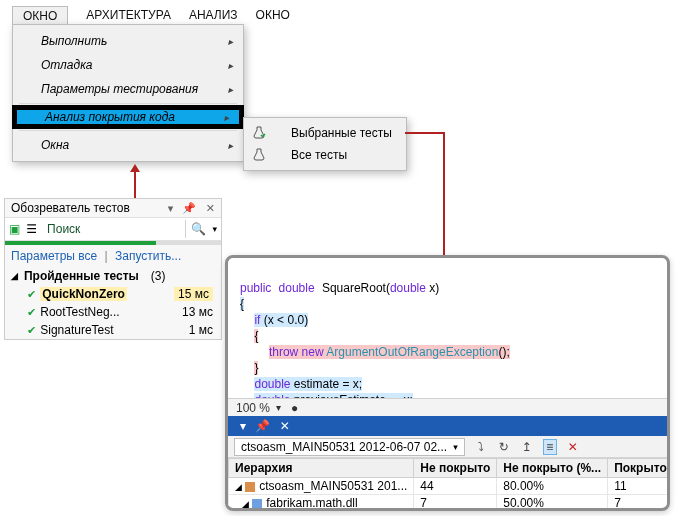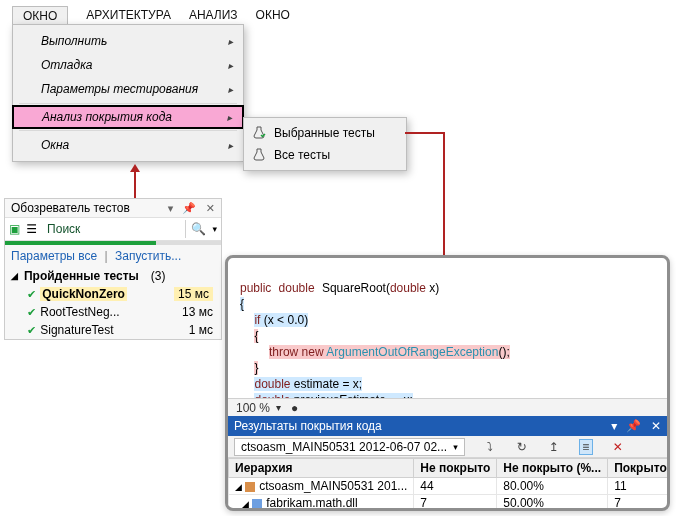--- a/index.html
+++ b/index.html
@@ -7,27 +7,27 @@
 
   
   .menubar { position: absolute; left: 12px; top: 6px; display: flex; gap: 18px; font-size: 12px; }
   .menubar span { color: #111; }
   .menubar .active { border: 1px solid #bdbdbd; border-bottom: 1px solid #f0f0f0; background: #f0f0f0; padding: 2px 10px 4px; border-radius: 1px 1px 0 0; }
   .menubar .plain { padding: 2px 0; }
 
   
   .menu-dd { position: absolute; left: 12px; top: 24px; width: 232px; background: #f0f0f0; border: 1px solid #bdbdbd; box-shadow: 2px 3px 8px rgba(0,0,0,.25); padding: 4px 0; font-style: italic; }
   .menu-dd .row { display: flex; align-items: center; height: 24px; padding: 0 24px 0 28px; position: relative; }
-  .menu-dd .row.active { background: #f9a8d4; border: 2px solid #000000; margin: -1px; }
+  .menu-dd .row.active { background: #0ea5e9; border: 5px solid #000000; margin: -1px; }
   .menu-dd .row .arrow { position: absolute; right: 10px; color: #444; font-size: 10px; }
   .menu-dd .sep { height: 1px; background: #d9d9d9; margin: 2px 6px; }
 
   
   .submenu { position: absolute; left: 243px; top: 117px; width: 164px; background: #f0f0f0; border: 1px solid #bdbdbd; box-shadow: 2px 3px 8px rgba(0,0,0,.25); padding: 4px 0; }
-  .submenu .srow { display: flex; align-items: center; height: 22px; padding: 0 10px 0 8px; gap: 8px; }
+  .submenu .srow { display: flex; align-items: center; height: 22px; padding: 0 10px 0 8px; gap: 25px; }
   .submenu .icon { width: 14px; height: 14px; flex: none; }
 
   
   .redline { position: absolute; background: #b02222; }
   .arrowhead { position: absolute; width: 0; height: 0; }
 
   
   .te { position: absolute; left: 4px; top: 198px; width: 218px; background: #f7f7f7; border: 1px solid #ccc; }
   .te-title { display: flex; align-items: center; justify-content: space-between; padding: 2px 6px; font-size: 12px; color: #000; }
   .te-title .btns span { margin-left: 6px; color: #666; font-size: 11px; }
@@ -39,37 +39,37 @@
   .te-group { display: flex; align-items: center; gap: 6px; padding: 2px 6px; font-weight: 700; }
   .te-group .count { font-weight: 400; margin-left: 6px; }
   .te-list .item { display: flex; align-items: flex-start; justify-content: space-between; padding: 2px 8px 2px 22px; }
   .te-list .item .ok { color: #1d9f3c; font-size: 11px; margin-right: 4px; }
   .te-list .hl { background: #fff0b2; display: inline-block; padding: 0 2px; font-weight: 700; }
   .te-list .hl-time { background: #fff0b2; display: inline-block; padding: 0 4px; }
 
   
   .frame { position: absolute; left: 225px; top: 255px; width: 445px; height: 256px; background: #fff; border: 3px solid #8e8e8e; border-radius: 8px; box-shadow: 0 2px 6px rgba(0,0,0,.2); overflow: hidden; }
   .code { position: absolute; left: 12px; top: 6px; font-family: Consolas, monospace; font-size: 12px; line-height: 16px; white-space: pre; }
-  .code .kw { color: #7f1d1d; }
+  .code .kw { color: #6d28d9; }
   .code .cls { color: #2b91af; }
   .code .bad { background: #f9c9ca; }
   .code .good { background: #cfe9ff; }
 
   .tooltip { position: absolute; background: #eaf1fb; border: 1px solid #7aa6d6; border-radius: 2px; padding: 1px 8px; font-size: 12px; color: #23457a; }
 
   
   .zoomstrip { position: absolute; left: 0; bottom: 92px; width: 100%; height: 18px; border-top: 1px solid #d0d0d0; background: #f3f3f3; display: flex; align-items: center; padding-left: 8px; gap: 6px; color: #333; }
   .zoomstrip .dd { font-size: 10px; }
 
   
   .reshdr { position: absolute; left: 0; bottom: 72px; width: 100%; height: 20px; background: #1e5cb3; color: #fff; display: flex; align-items: center; justify-content: space-between; padding: 0 6px; font-size: 12px; }
   .reshdr .btns span { margin-left: 6px; }
 
   
-  .restb { position: absolute; left: 0; bottom: 50px; width: 100%; height: 22px; background: #f2f2f2; border-bottom: 1px solid #d5d5d5; display: flex; align-items: center; padding: 0 6px; gap: 18px; }
+  .restb { position: absolute; left: 0; bottom: 50px; width: 100%; height: 22px; background: #f2f2f2; border-bottom: 1px solid #d5d5d5; display: flex; align-items: center; padding: 0 6px; gap: 9px; }
   .restb .ddb { border: 1px solid #bdbdbd; background: #fff; padding: 1px 6px; display: flex; align-items: center; gap: 6px; }
   .restb .icn { width: 14px; text-align: center; color: #444; }
   .restb .icn.red { color: #c32020; }
   .restb .hl { border: 1px solid #6cb1e8; background: #cfe6fa; padding: 0 2px; }
 
   
   .restbl { position: absolute; left: 0; bottom: 0; width: 100%; height: 50px; font-size: 12px; }
   .restbl table { width: 100%; border-collapse: collapse; }
   .restbl th { background: #f0f0f0; border: 1px solid #d0d0d0; text-align: left; padding: 2px 6px; font-weight: 700; overflow: hidden; white-space: nowrap; text-overflow: ellipsis; }
   .restbl td { border: 1px solid #e6e6e6; padding: 1px 6px; white-space: nowrap; overflow: hidden; text-overflow: ellipsis; }
@@ -203,21 +203,20 @@
   <span class="good">{</span>
   </div>
 
   <div class="zoomstrip">
     <span>100 %</span>
     <span class="dd">▾</span>
     <span style="margin-left:4px;">●</span>
   </div>
 
   <div class="reshdr">
-    <span>Результаты покрытия кода</span>
     <span class="btns">
       <span>▾</span>
       <span>📌</span>
       <span>✕</span>
     </span>
   </div>
 
   <div class="restb">
     <span class="ddb">
       <span>ctsoasm_MAIN50531 2012-06-07 02...</span>

